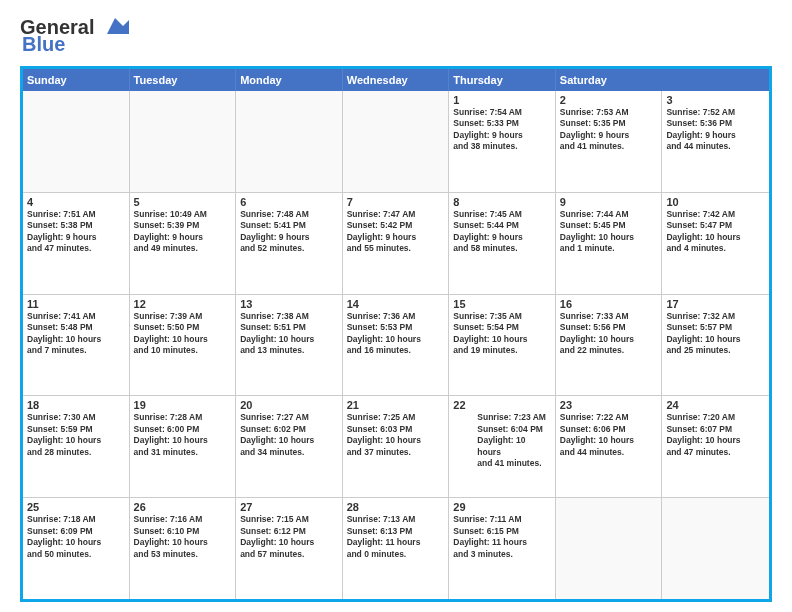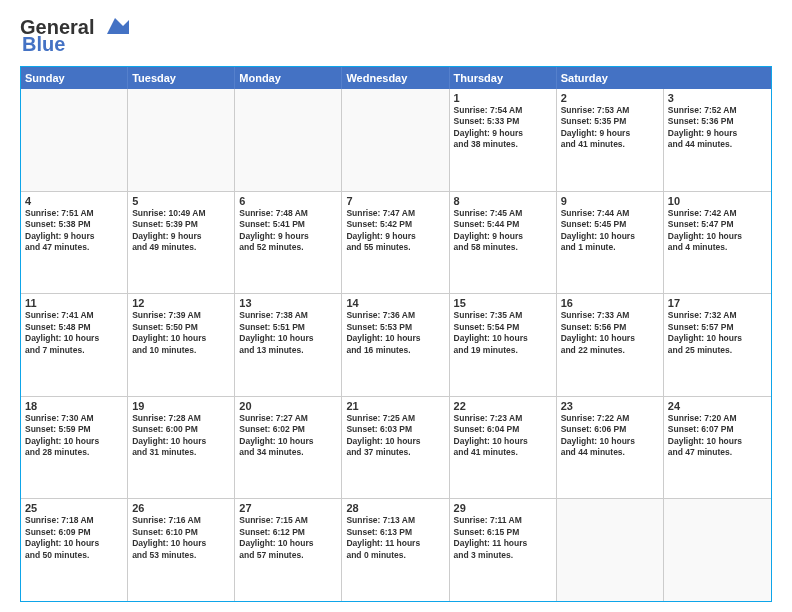--- a/index.html
+++ b/index.html
@@ -43,21 +43,21 @@
       color: #333;
       line-height: 1.1;
     }
     .title-block h2 {
       font-size: 15px;
       font-weight: normal;
       color: #555;
     }
     .calendar {
       flex: 1;
-      border: 1px solid #0ea5e9;
+      border: 3px solid #0ea5e9;
       display: flex;
       flex-direction: column;
     }
     .cal-header {
       display: grid;
       grid-template-columns: repeat(7, 1fr);
       background: #4472c4;
     }
     .cal-header-cell {
       color: #fff;
@@ -286,21 +286,21 @@
           </div>
           <div class="cal-cell">
             <div class="day-num">21</div>
             <div class="cell-info" style="white-space: pre-line;">Sunrise: 7:25 AM
 Sunset: 6:03 PM
 Daylight: 10 hours
 and 37 minutes.</div>
           </div>
           <div class="cal-cell">
             <div class="day-num">22</div>
-            <div class="cell-info" style="white-space: pre-line;">Sunrise: 7:23 AM
+            <div class="cell-info" style="white-space: pre-line; margin-left: 24px;">Sunrise: 7:23 AM
 Sunset: 6:04 PM
 Daylight: 10 hours
 and 41 minutes.</div>
           </div>
           <div class="cal-cell">
             <div class="day-num">23</div>
             <div class="cell-info" style="white-space: pre-line;">Sunrise: 7:22 AM
 Sunset: 6:06 PM
 Daylight: 10 hours
 and 44 minutes.</div>

